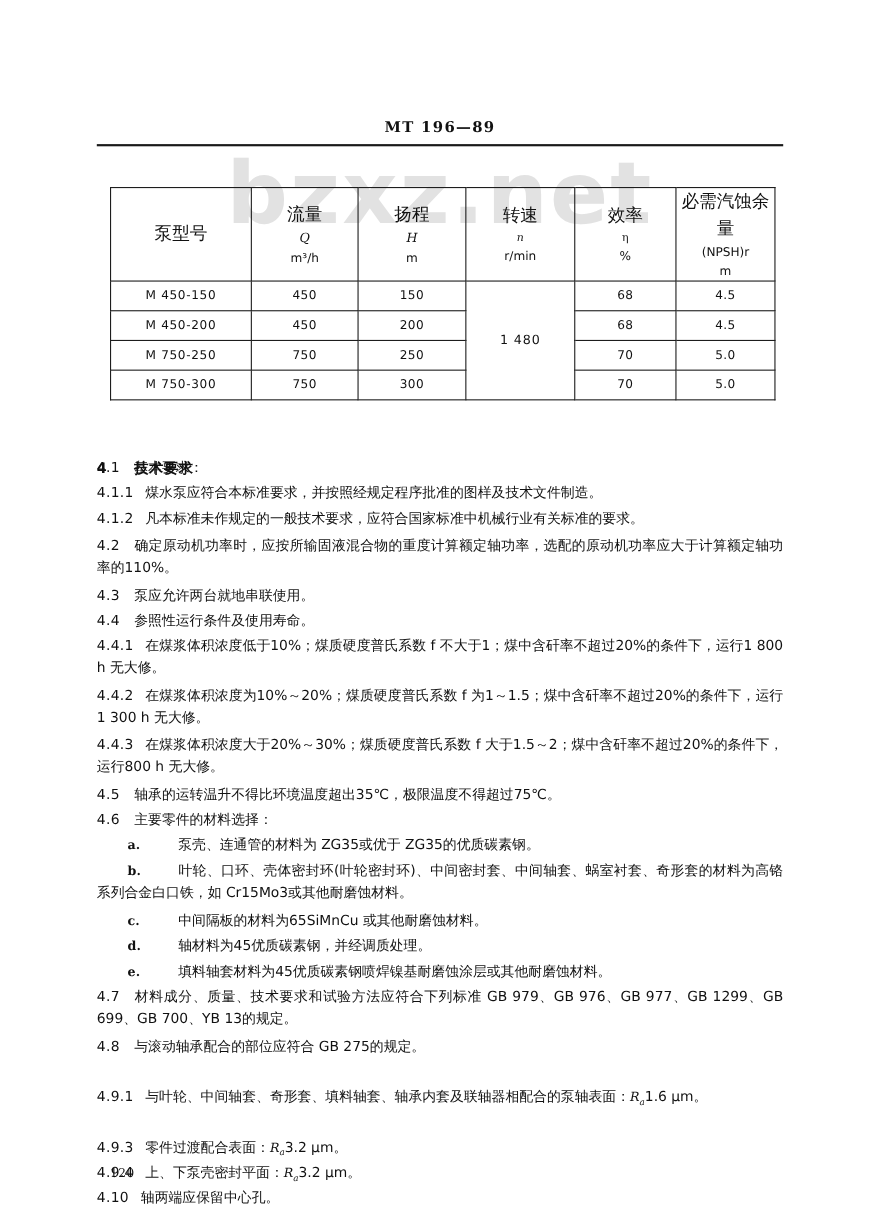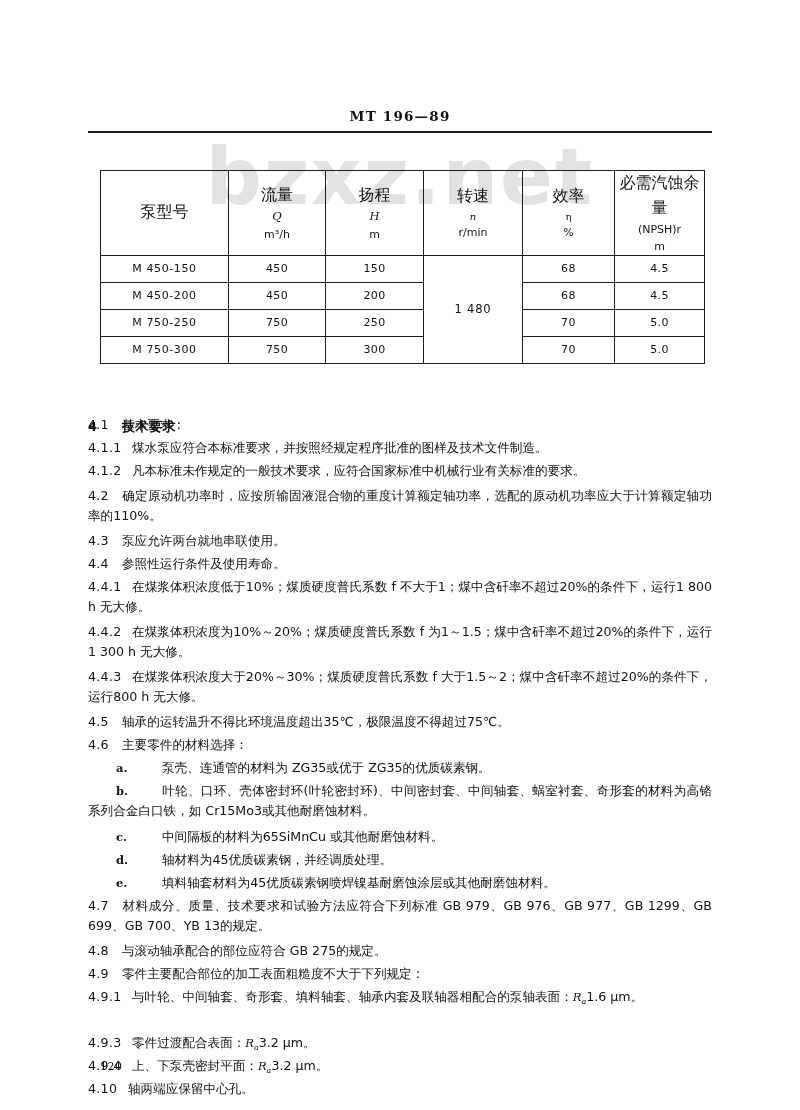--- a/index.html
+++ b/index.html
@@ -327,23 +327,20 @@
   </div>
 
   <div class="blk" style="top:896px">
     <span class="num">4.7</span><span>材料成分、质量、技术要求和试验方法应符合下列标准 GB 979、GB 976、GB 977、GB 1299、GB 699、GB 700、YB 13的规定。</span>
   </div>
 
   <div class="blk" style="top:941px">
     <span class="num">4.8</span><span>与滚动轴承配合的部位应符合 GB 275的规定。</span>
   </div>
 
-  <div class="blk" style="top:964px">
-    <span class="num">4.9</span><span>零件主要配合部位的加工表面粗糙度不大于下列规定：</span>
-  </div>
 
   <div class="blk" style="top:987px">
     <span class="num w3">4.9.1</span><span>与叶轮、中间轴套、奇形套、填料轴套、轴承内套及联轴器相配合的泵轴表面：</span><span class="ra"><span>R</span><sub>a</sub></span><span>1.6 μm。</span>
   </div>
 
 
   <div class="blk" style="top:1033px">
     <span class="num w3">4.9.3</span><span>零件过渡配合表面：</span><span class="ra"><span>R</span><sub>a</sub></span><span>3.2 μm。</span>
   </div>
 

